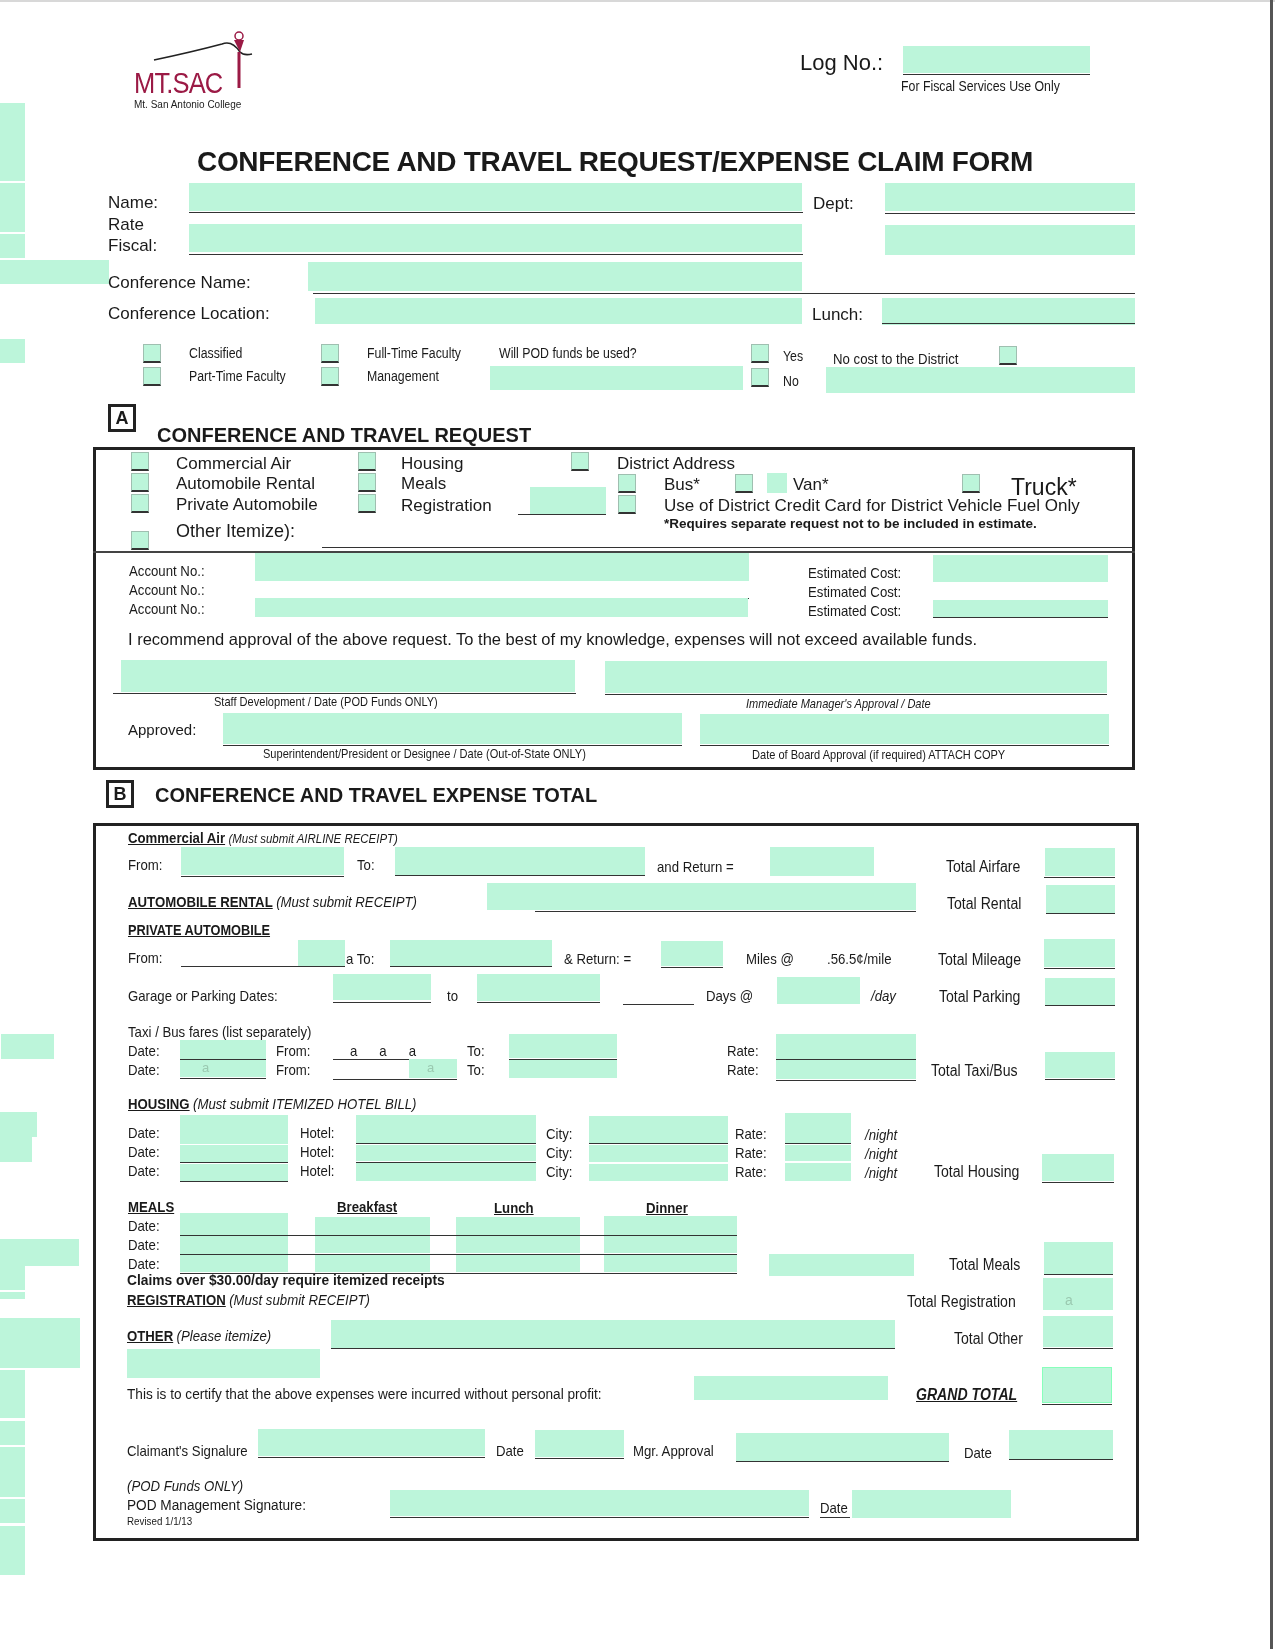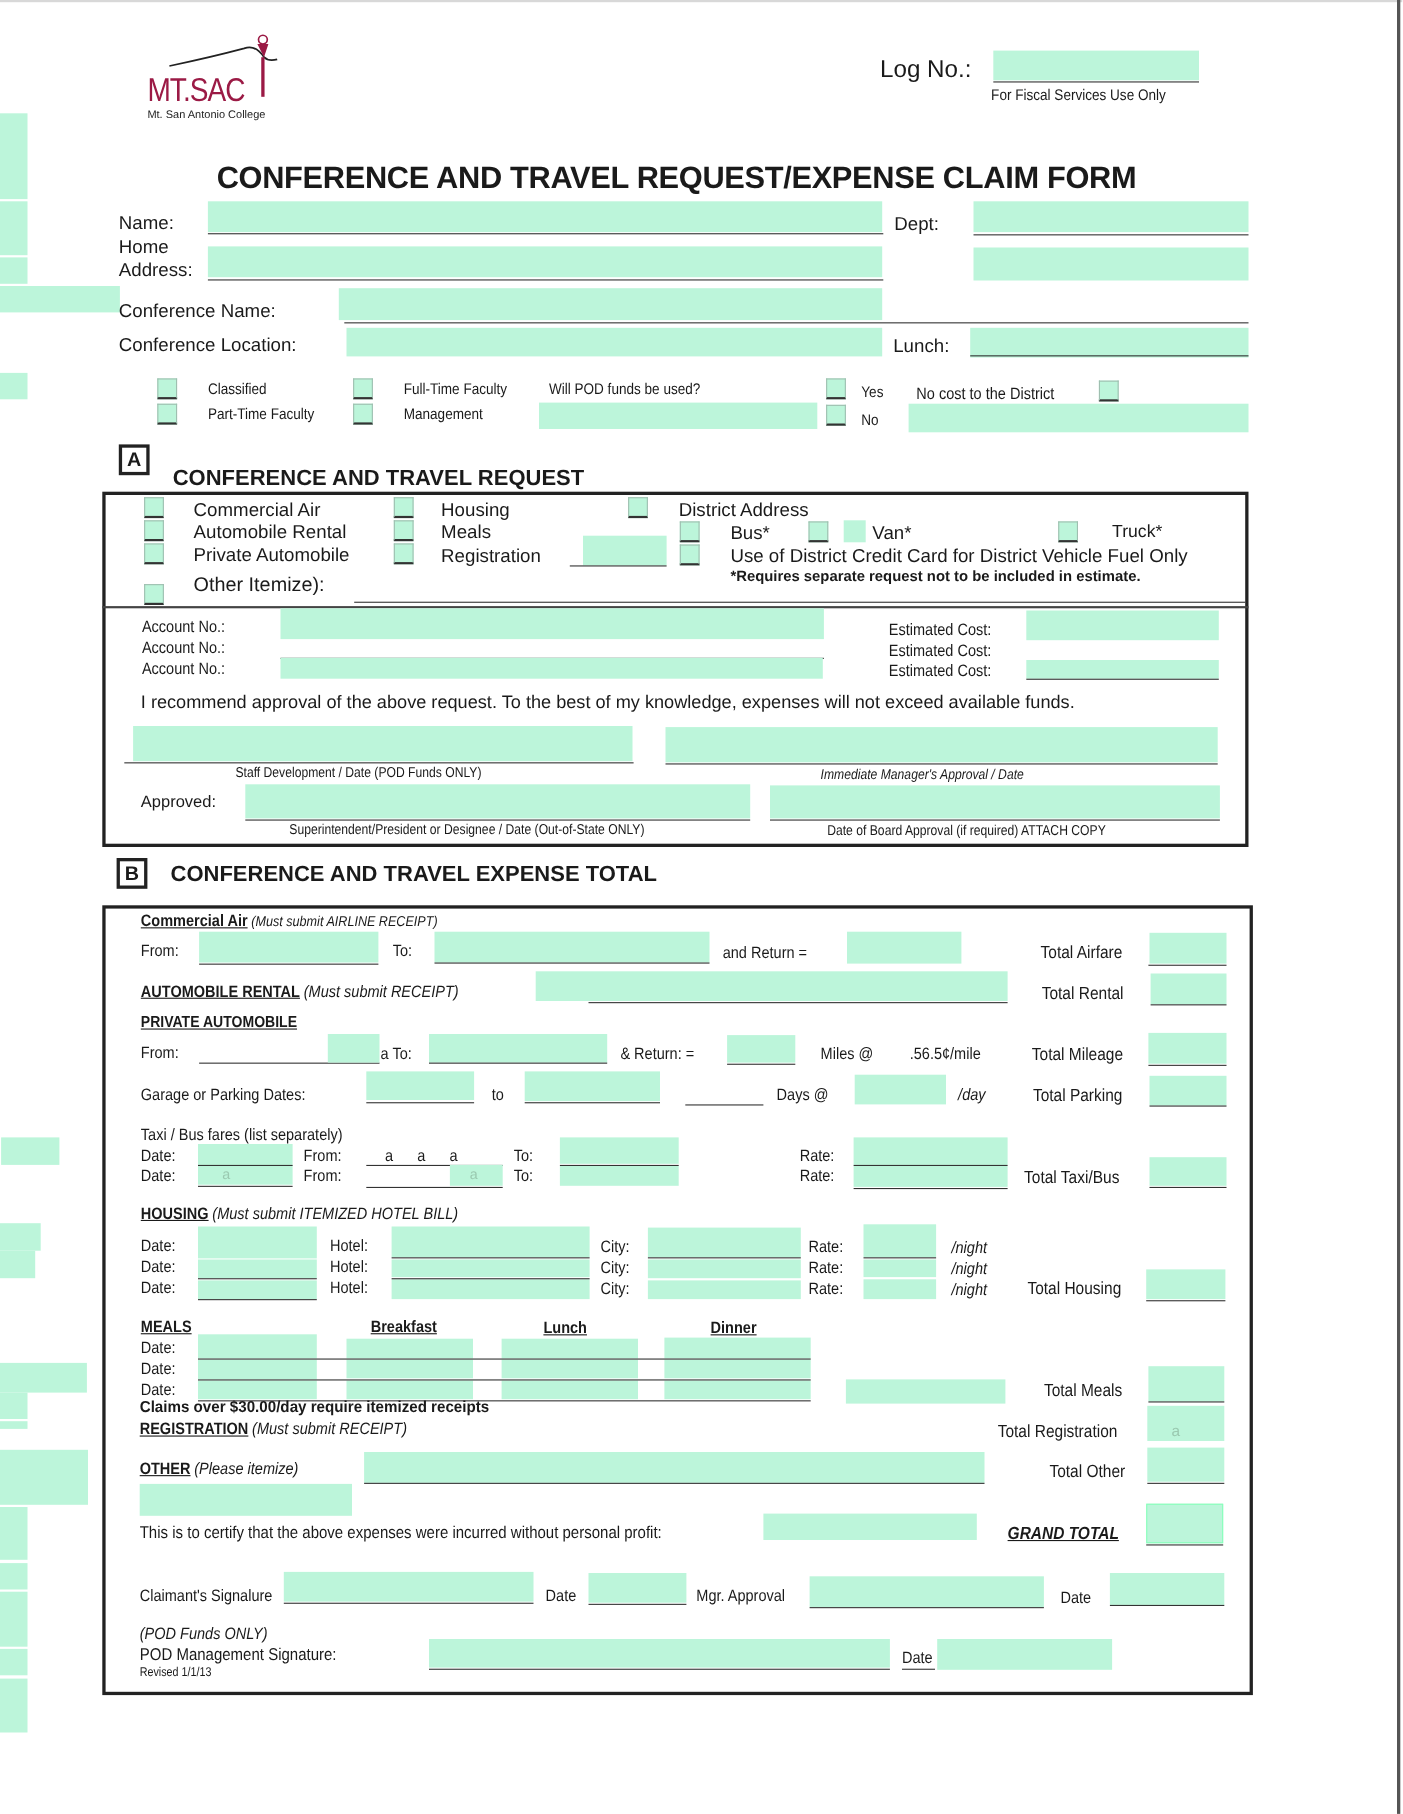--- a/index.html
+++ b/index.html
@@ -62,22 +62,22 @@
 
 <div class="abs" style="left:0;top:146px;width:1230px;text-align:center;font-weight:bold;font-size:28px;letter-spacing:-0.3px;">CONFERENCE AND TRAVEL REQUEST/EXPENSE CLAIM FORM</div>
 
 <span class="lbl" style="left:108px;top:194px;font-size:17px;">Name:</span>
 <div class="field" style="left:189px;top:183px;width:613px;height:28px;"></div>
 <div class="uline" style="left:189px;top:212px;width:614px;"></div>
 <span class="lbl" style="left:813px;top:195px;font-size:17px;">Dept:</span>
 <div class="field" style="left:885px;top:183px;width:250px;height:28px;"></div>
 <div class="uline" style="left:885px;top:213px;width:250px;"></div>
 
-<span class="lbl" style="left:108px;top:216px;font-size:17px;">Home</span>
-<span class="lbl" style="left:108px;top:237px;font-size:17px;">Address:</span>
+<span class="lbl" style="left:108px;top:216px;font-size:17px;">Rate</span>
+<span class="lbl" style="left:108px;top:237px;font-size:17px;">Fiscal:</span>
 <div class="field" style="left:189px;top:224px;width:613px;height:28px;"></div>
 <div class="uline" style="left:189px;top:254px;width:614px;"></div>
 <div class="field" style="left:885px;top:225px;width:250px;height:30px;"></div>
 
 <span class="lbl" style="left:108px;top:274px;font-size:17px;">Conference Name:</span>
 <div class="field" style="left:308px;top:262px;width:494px;height:29px;"></div>
 <div class="uline" style="left:313px;top:293px;width:822px;"></div>
 
 <span class="lbl" style="left:108px;top:305px;font-size:17px;">Conference Location:</span>
 <div class="field" style="left:315px;top:298px;width:487px;height:26px;"></div>
@@ -127,21 +127,21 @@
 <div class="uline" style="left:518px;top:514px;width:88px;"></div>
 
 <div class="cb" style="left:571px;top:452px;"></div>
 <span class="lbl" style="left:617px;top:455px;font-size:17px;">District Address</span>
 <div class="cb" style="left:618px;top:474px;"></div>
 <span class="lbl" style="left:664px;top:476px;font-size:17px;">Bus*</span>
 <div class="cb" style="left:735px;top:474px;"></div>
 <div class="field" style="left:767px;top:473px;width:20px;height:20px;"></div>
 <span class="lbl" style="left:793px;top:476px;font-size:17px;">Van*</span>
 <div class="cb" style="left:962px;top:474px;"></div>
-<span class="lbl" style="left:1011px;top:476px;font-size:16px;text-align:right;">Truck*</span>
+<span class="lbl" style="left:1011px;top:476px;font-size:23px;text-align:right;">Truck*</span>
 <div class="cb" style="left:618px;top:495px;"></div>
 <span class="lbl" style="left:664px;top:497px;font-size:17px;">Use of District Credit Card for District Vehicle Fuel Only</span>
 <span class="lbl" style="left:664px;top:517px;font-size:13.5px;font-weight:bold;">*Requires separate request not to be included in estimate.</span>
 
 <div class="cb" style="left:131px;top:531px;"></div>
 <span class="lbl" style="left:176px;top:522px;font-size:18px;">Other Itemize):</span>
 <div class="uline" style="left:322px;top:547px;width:810px;"></div>
 
 <span class="lbl-sm" style="left:129px;top:563px;font-size:15px;">Account No.:</span>
 <span class="lbl-sm" style="left:129px;top:582px;font-size:15px;">Account No.:</span>

